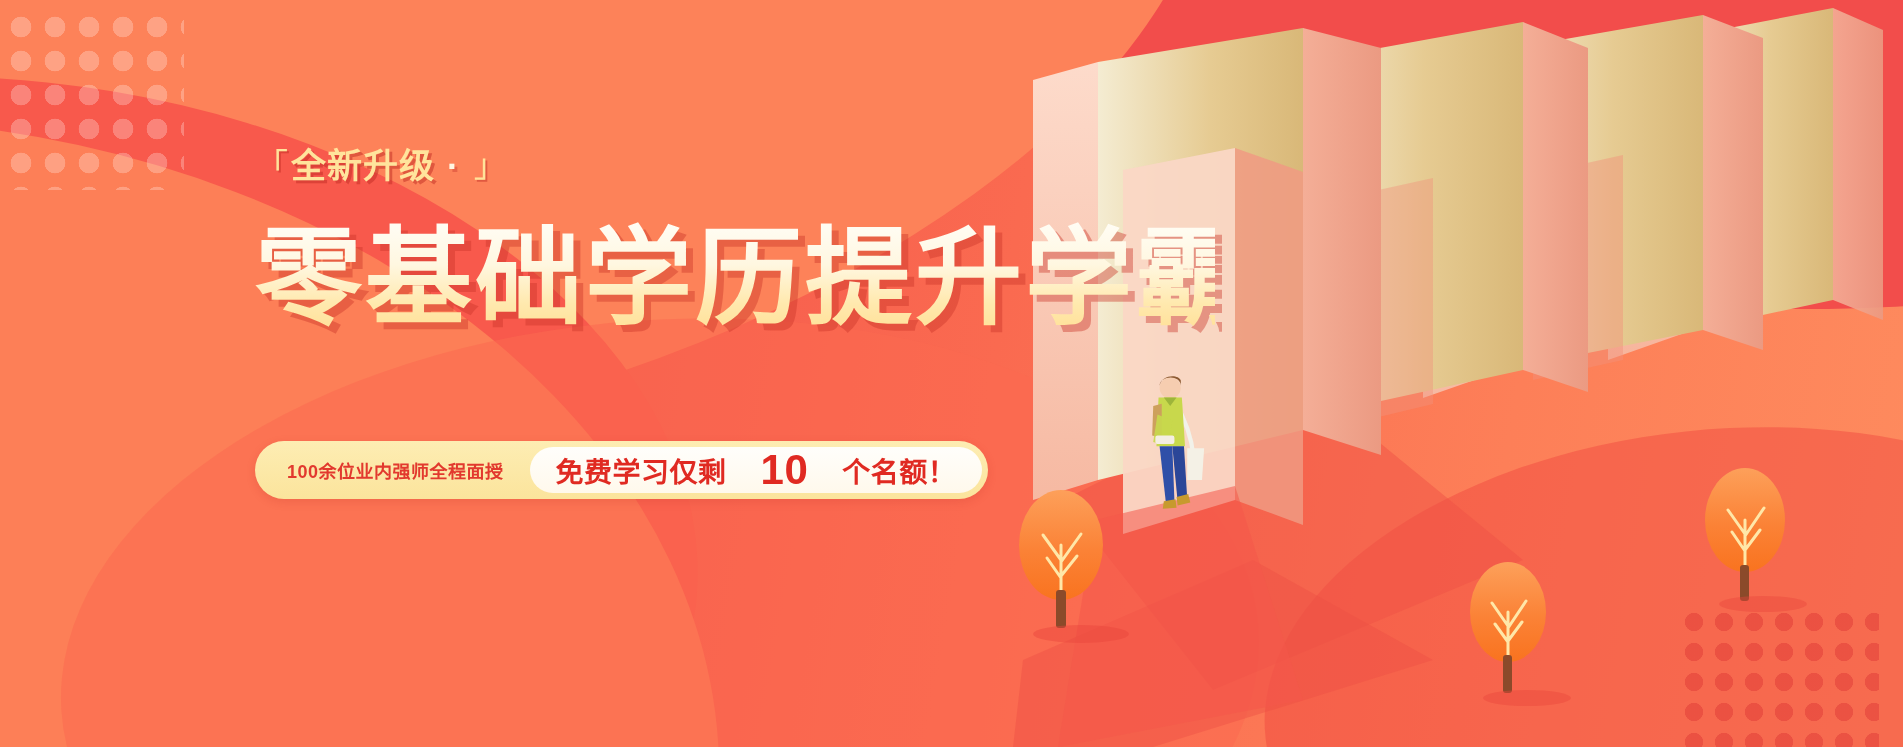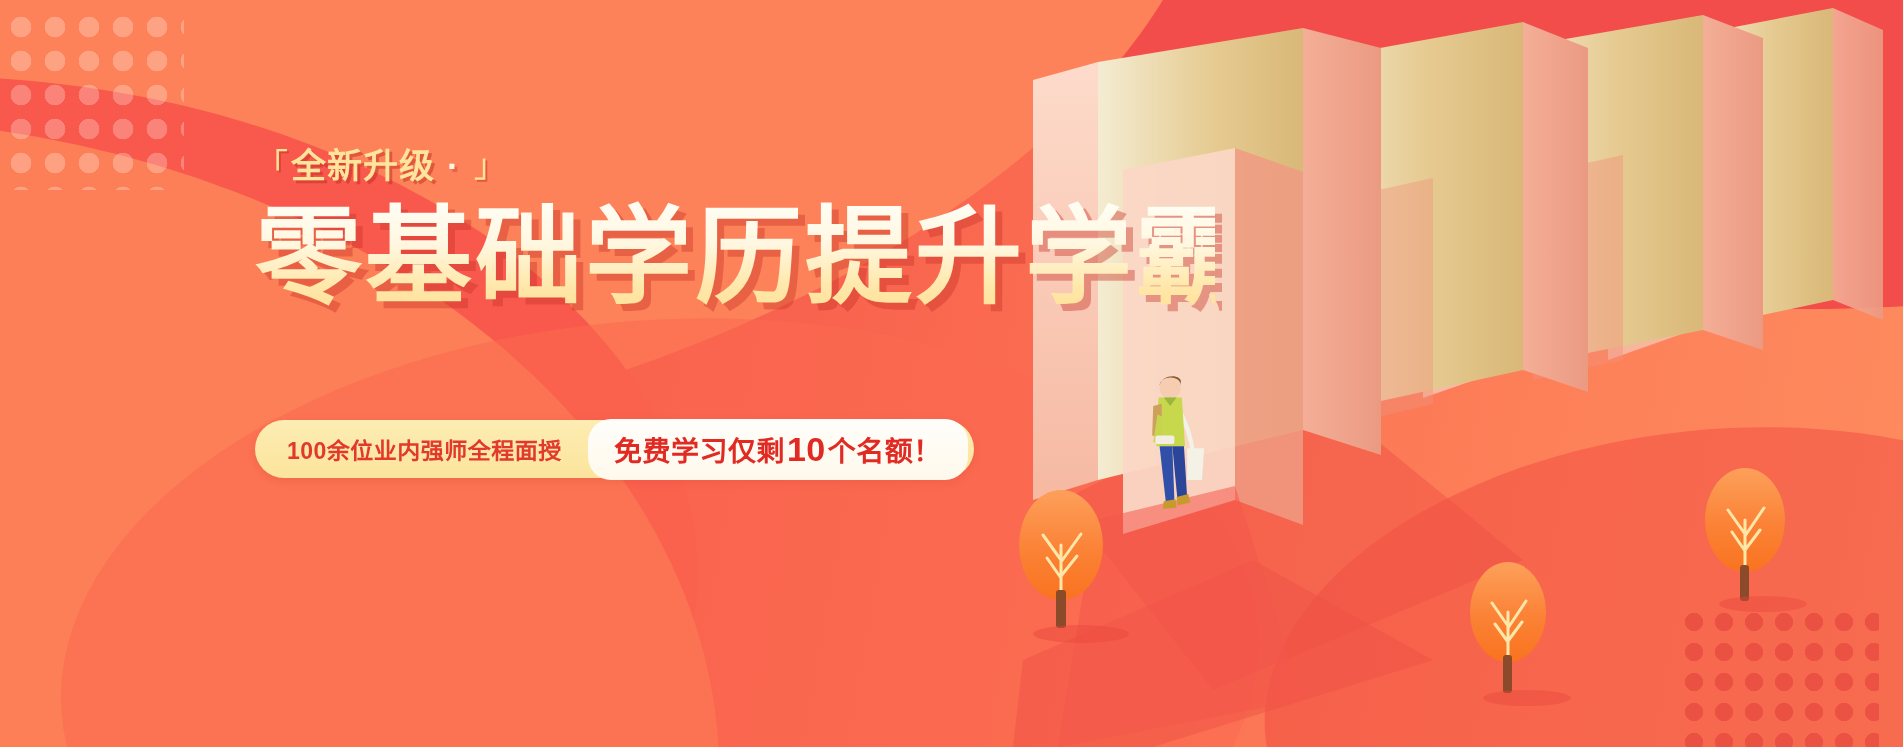--- a/index.html
+++ b/index.html
@@ -118,21 +118,21 @@
     color: #fff6e2;
     padding: 0 12px;
     text-shadow: 3px 3px 0 rgba(193,44,36,.35);
   }
   .eyebrow .seg-white {
     color: #ffffff;
     text-shadow: 3px 3px 0 rgba(193,44,36,.5);
   }
 
   .headline {
-    margin-top: 18px;
+    margin-top: 39px;
     font-size: 107px;
     font-weight: 700;
     line-height: 1.06;
     letter-spacing: 3px;
     white-space: nowrap;
     background: linear-gradient(180deg, #fffdf5 0%, #fff7e0 38%, #ffe9ae 72%, #ffdf95 100%);
     -webkit-background-clip: text;
     background-clip: text;
     color: transparent;
     -webkit-text-fill-color: transparent;
@@ -144,43 +144,44 @@
     margin-top: 34px;
     display: inline-flex;
     align-items: center;
     height: 58px;
     padding: 0 6px 0 32px;
     border-radius: 29px;
     background: linear-gradient(180deg, #fdedb3 0%, #fbe49c 100%);
     box-shadow: 0 3px 10px rgba(180,40,30,.16);
   }
   .pill-left {
-    font-size: 23px;
+    font-size: 18px;
     font-weight: 700;
     color: #e2392e;
     letter-spacing: .5px;
     white-space: nowrap;
     padding-right: 26px;
     text-align: right;
   }
   .pill-right {
     display: inline-flex;
     align-items: center;
-    height: 61px;
+    height: 46px;
     padding: 0 26px;
     border-radius: 23px;
     background: linear-gradient(180deg, #fffefb 0%, #fff9ec 100%);
     font-size: 28px;
     font-weight: 700;
     color: #e02a22;
     letter-spacing: .5px;
     white-space: nowrap;
+    gap: 32px;
   }
   .pill-right .num {
-    font-size: 34px;
+    font-size: 42px;
     padding: 0 2px;
     line-height: 1;
   }
 
   
   .illo {
     position: absolute;
     right: 0;
     top: 0;
     width: 900px;

